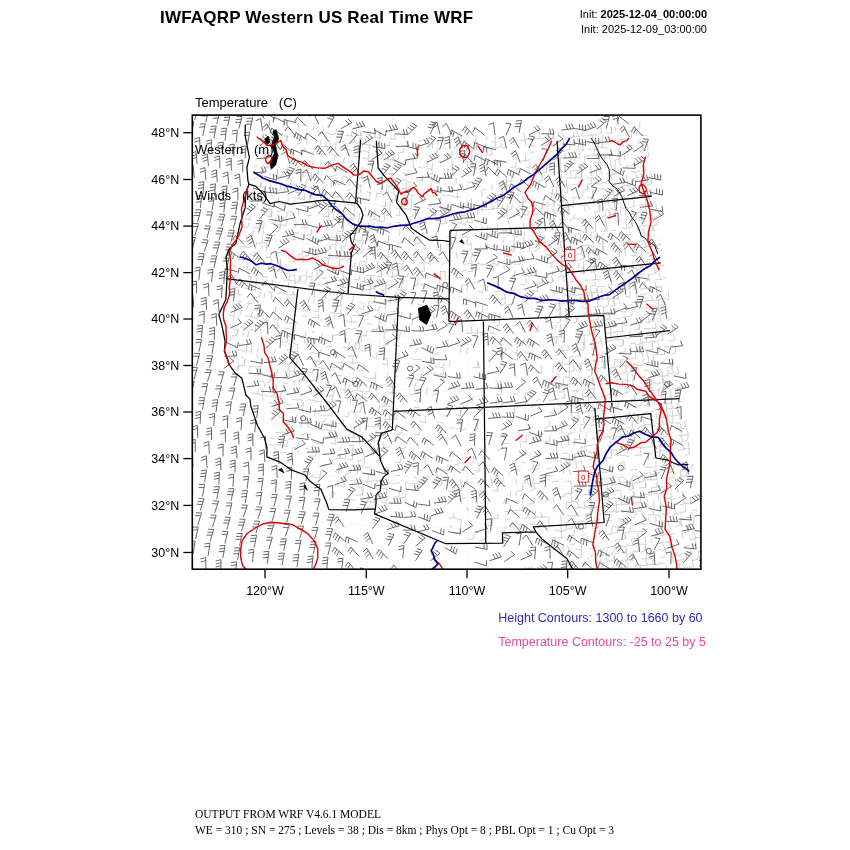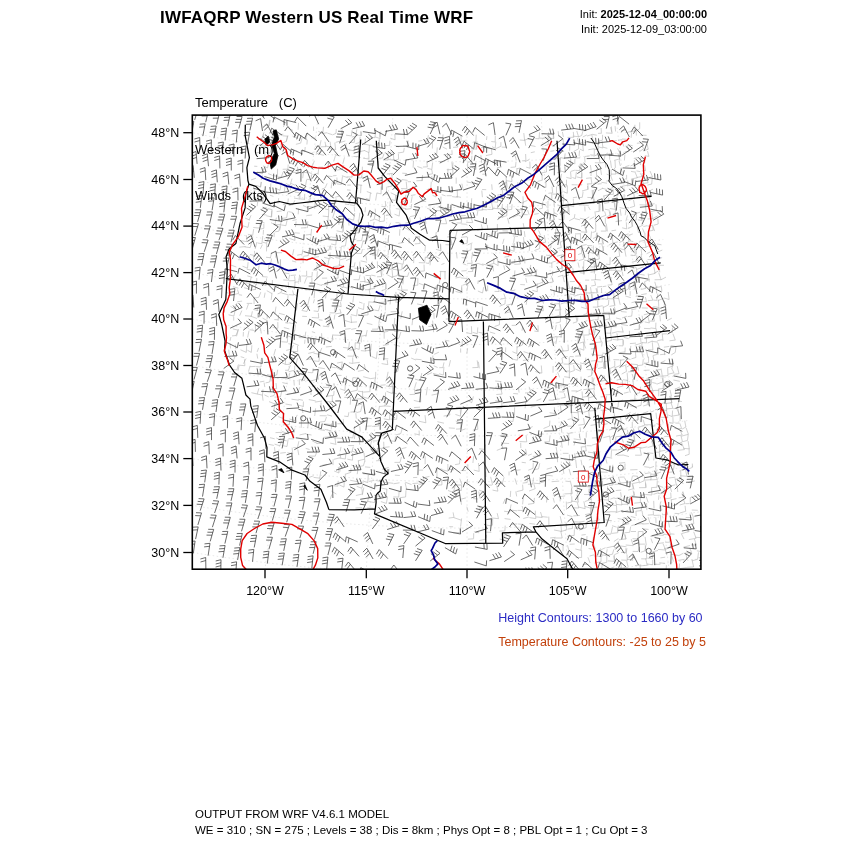--- a/index.html
+++ b/index.html
@@ -6,22 +6,22 @@
     font-family:"Liberation Sans","DejaVu Sans",sans-serif;color:#000;}
   #stage{position:relative;width:850px;height:850px;background:#fff;}
   #wrf-map{position:absolute;left:0;top:0;}
   .abs{position:absolute;}
   #plot-title{left:160px;top:8px;width:372px;text-align:left;font-size:17px;font-weight:bold;letter-spacing:0.2px;}
   #time-block{right:143px;top:7px;width:260px;text-align:right;font-size:11px;line-height:15px;}
   #time-block .val-bold{font-weight:bold;}
   #var-legend{left:195px;top:64px;font-size:13px;line-height:15.5px;white-space:pre;}
   #contour-legend{right:144px;top:606px;font-size:12.5px;line-height:24px;}
   #height-legend-line{color:#2b2bc4;}
-  #temp-legend-line{color:#c2410c;}
-  #footer{left:195px;top:807px;font-size:11.5px;line-height:15.5px;}
+  #temp-legend-line{color:#ec4899;}
+  #footer{left:195px;top:807px;font-size:11.5px;line-height:15.5px;font-family:Liberation Serif, serif;}
 </style>
 </head>
 <body>
 
 <div id="stage">
   <svg id="wrf-map" width="850" height="850">
       <defs>
         <clipPath id="mc">
           <rect x="192.3" y="115.1" width="508.59999999999997" height="454.1"></rect>
         </clipPath>

